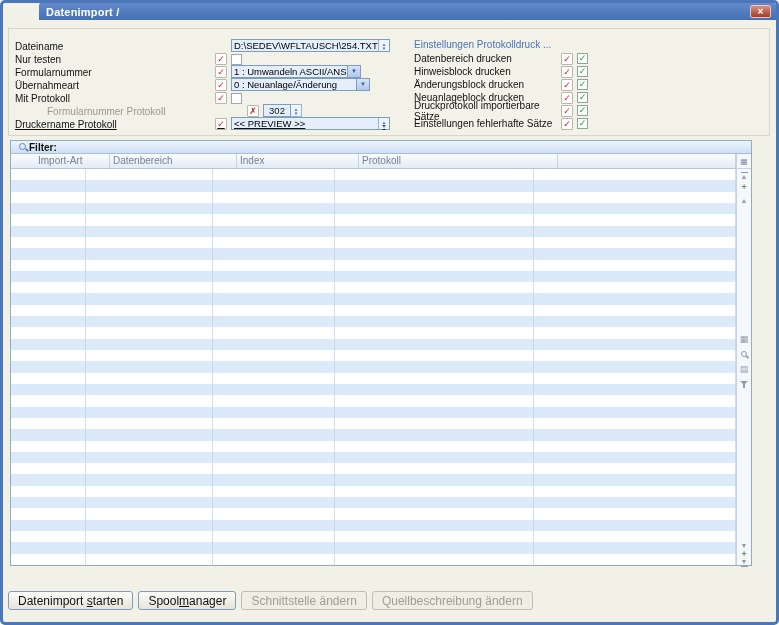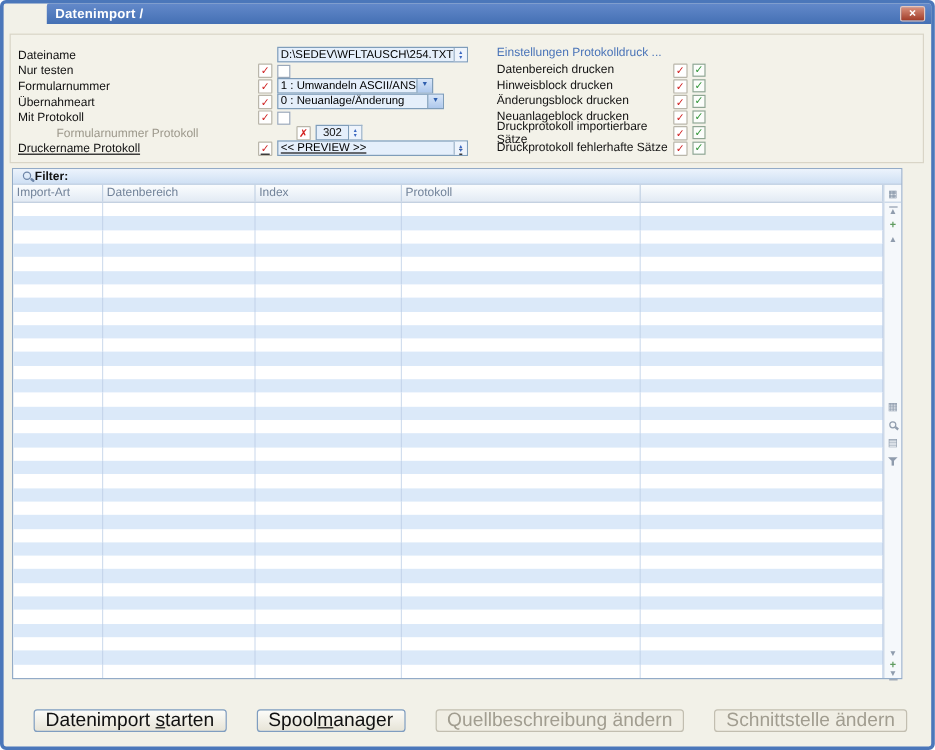--- a/index.html
+++ b/index.html
@@ -49,21 +49,21 @@
     border-bottom:1px solid #a9bfd9;display:flex;align-items:center;font-size:10px;}
   .filterlabel{font-weight:bold;color:#111;margin-left:0;}
   .mag{position:relative;width:10px;height:10px;margin-left:8px;display:inline-block;}
   .mag::before{content:"";position:absolute;left:0;top:1px;width:5px;height:5px;
     border:1.5px solid #6e86a8;border-radius:50%;}
   .mag::after{content:"";position:absolute;left:6px;top:7px;width:4px;height:2px;
     background:#6e86a8;transform:rotate(40deg);border-radius:1px;}
   .gridmain{display:flex;height:411px;}
   .gleft{width:727px;}
   .ghead{height:15px;display:flex;background:linear-gradient(#fbfdfe,#e2eaf4);
-    border-bottom:1px solid #b6c6da;}
+    border-bottom:1px solid #b6c6da;padding-left:24px;}
   .hcell{font-size:10px;color:#72839a;padding:1px 0 0 3px;border-right:1px solid #c3d2e4;
     white-space:nowrap;overflow:hidden;}
   .c0{width:75px;} .c1{width:127px;} .c2{width:122px;} .c3{width:199px;} .c4{flex:1;}
   .gbody{height:396px;overflow:hidden;}
   .gr{height:11.314px;display:flex;}
   .gr:nth-child(even){background:#dbe9f9;}
   .gcell{border-right:1px solid #d2deee;}
   .gr:nth-child(even) .gcell{border-right-color:#c6d6ec;}
   
   .grail{width:15px;background:#f5f8fb;border-left:1px solid #c4d2e4;position:relative;}
@@ -78,23 +78,23 @@
   .smag::before{content:"";position:absolute;left:1px;top:1px;width:4px;height:4px;
     border:1px solid #8f9cad;border-radius:50%;}
   .smag::after{content:"";position:absolute;left:6px;top:6px;width:3px;height:1.5px;
     background:#8f9cad;transform:rotate(40deg);}
   .funnel{position:relative;width:9px;height:8px;display:inline-block;}
   .funnel::before{content:"";position:absolute;left:0;top:1px;border-left:4px solid transparent;
     border-right:4px solid transparent;border-top:4px solid #8f9cad;}
   .funnel::after{content:"";position:absolute;left:3.5px;top:4px;width:1.5px;height:4px;background:#8f9cad;}
   
   .btnbar{position:absolute;left:5px;top:588px;display:flex;gap:5px;}
-  .btn{height:19px;padding:0 9px;font-size:16px;color:#111;
+  .btn{height:19px;padding:0 9px;font-size:12px;color:#111;
     background:linear-gradient(#fcfcf9,#e7e4d7);border:1px solid #7f9dc0;border-radius:3px;
-    font-family:"Liberation Sans","DejaVu Sans",sans-serif;margin-left:20px;}
+    font-family:"Liberation Sans","DejaVu Sans",sans-serif;}
   .btn.dis{color:#a19d90;border-color:#c2beb0;background:#f0eee4;}
 </style>
 </head>
 <body>
 
 <div class="window">
 
   <div class="titlebar">
     <span class="title">Datenimport /</span>
     <span class="closebtn"><span>×</span></span>
@@ -204,21 +204,21 @@
           <span class="gap"></span>
           <span class="cb checked">✓</span>
         </div>
         <div class="prow" style="top:75px">
           <span class="plabel">Druckprotokoll importierbare Sätze</span>
           <span class="ico-edit">✓</span>
           <span class="gap"></span>
           <span class="cb checked">✓</span>
         </div>
         <div class="prow" style="top:88px">
-          <span class="plabel">Druckprotokoll fehlerhafte Sätze</span>
+          <span class="plabel">Einstellungen fehlerhafte Sätze</span>
           <span class="ico-edit">✓</span>
           <span class="gap"></span>
           <span class="cb checked">✓</span>
         </div>
       </div>
   </div>
 
   <div class="grid">
     <div class="filterbar">
       <span class="mag"></span>
@@ -495,17 +495,17 @@
           <div class="rico green" style="top:381px;">+</div>
           <div class="rico" style="top:389px;"><span class="barbot">▼</span></div>
         </div>
       </div>
     </div>
   </div>
 
   <div class="btnbar" id="btnbar">
       <button class="btn">Datenimport <u>s</u>tarten</button>
       <button class="btn">Spool<u>m</u>anager</button>
+      <button class="btn dis" disabled="">Schnittstelle ändern</button>
       <button class="btn dis" disabled="">Quellbeschreibung ändern</button>
-      <button class="btn dis" disabled="">Schnittstelle ändern</button>
     </div>
 
 </div>
 
 </body></html>

